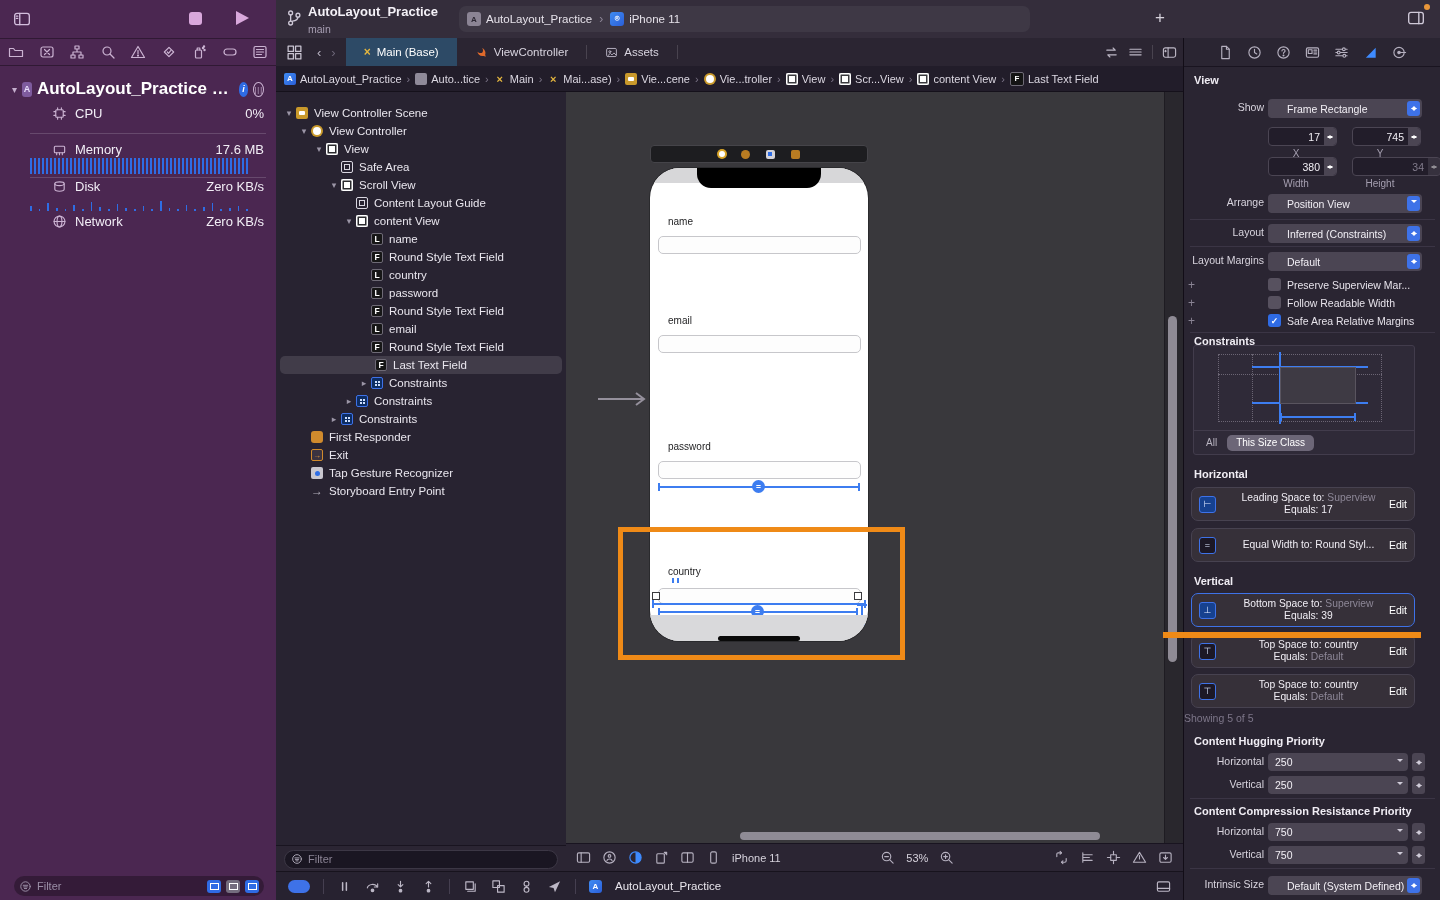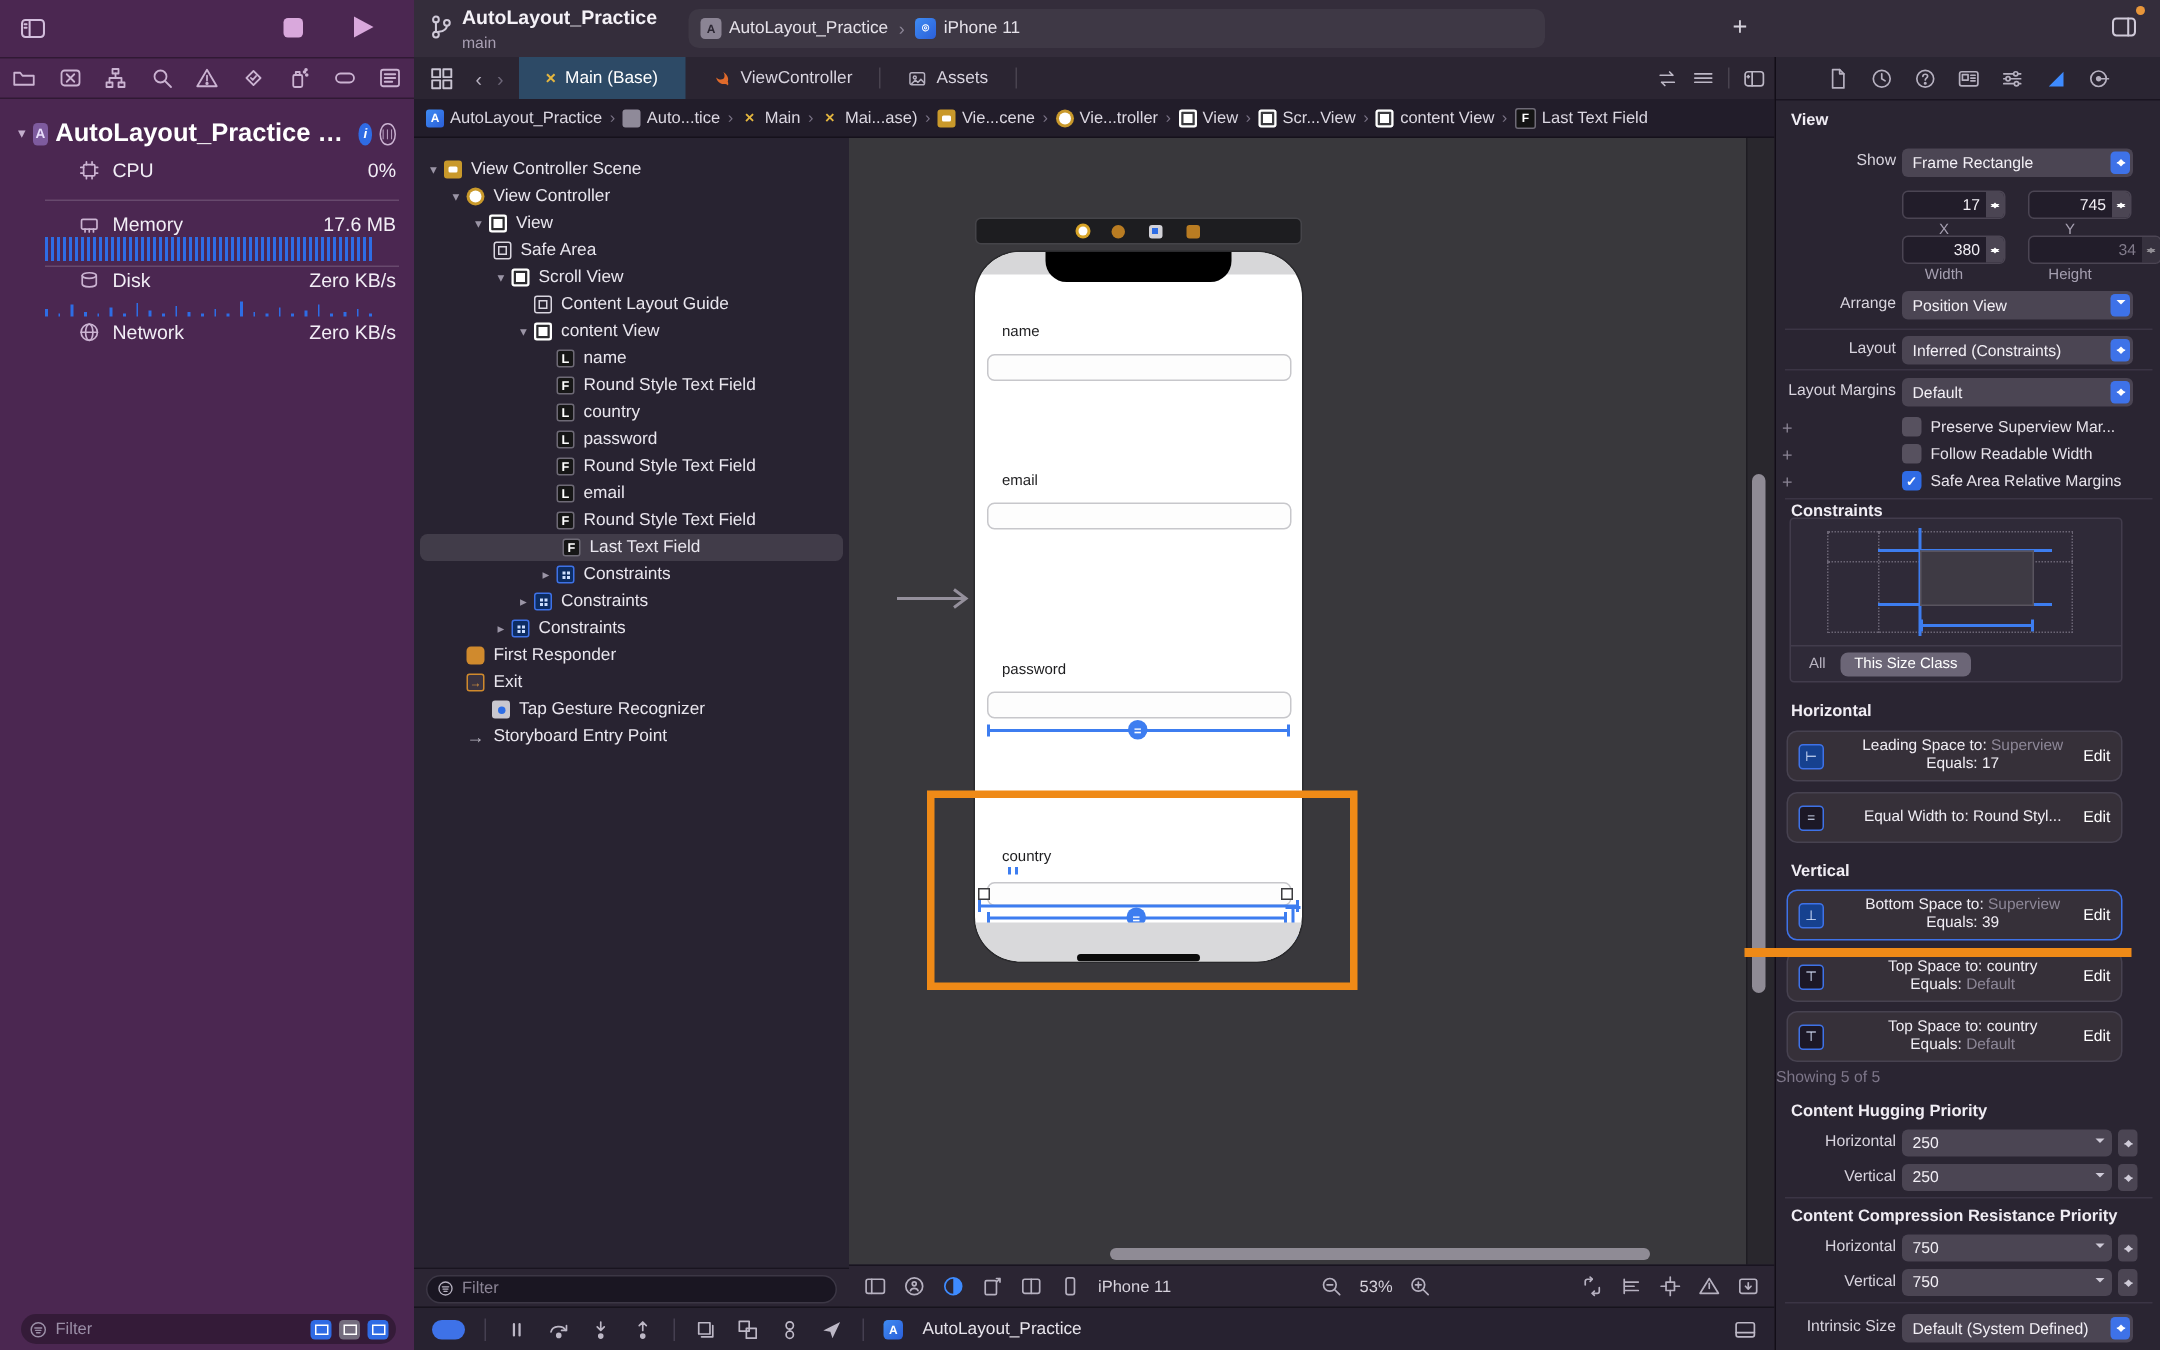--- a/index.html
+++ b/index.html
@@ -156,21 +156,21 @@
   #debugbar .right{margin-left:auto;}
   
   #inspector{left:1183px;top:38px;width:257px;height:862px;background:#2a2532;border-left:1px solid #120d17;font-size:10.5px;}
   #insp-tabs{position:absolute;left:0;top:0;width:257px;height:28px;border-bottom:1px solid #191420;display:flex;align-items:center;
              justify-content:center;gap:14px;}
   #insp-tabs .ic{width:15px;height:15px;}
   .ins-h{position:absolute;left:10px;font-size:11px;font-weight:bold;color:#f0edf4;}
   .ins-label{position:absolute;width:78px;text-align:right;color:#d8d4de;font-size:10.5px;}
   .dropdown{position:absolute;left:84px;width:154px;height:19px;background:#4b4553;border-radius:4px;display:flex;align-items:center;
             box-sizing:border-box;padding:0 2px 0 7px;font-size:10.5px;color:#f2eff5;}
-  .dropdown .dval{flex:1;white-space:nowrap;overflow:hidden;}
+  .dropdown .dval{flex:1;white-space:nowrap;overflow:hidden;margin-left:12px;}
   .stepper-blue{width:13px;height:15px;background:#3e72e8;border-radius:3px;display:flex;flex-direction:column;align-items:center;justify-content:center;gap:1px;flex:none;}
   .car-u{width:0;height:0;border:3px solid transparent;border-bottom:3.5px solid #fff;margin-bottom:-1px;}
   .car-d{width:0;height:0;border:3px solid transparent;border-top:3.5px solid #fff;margin-top:-1px;}
   .numfield{position:absolute;height:19px;background:#221d2a;border:1px solid #4b4553;border-radius:4px;display:flex;align-items:center;box-sizing:border-box;}
   .numfield .nval{flex:1;text-align:right;padding-right:4px;font-size:10.5px;color:#f2eff5;}
   .numfield .nval.dim{color:#827c8c;}
   .stepper-grey{width:12px;height:100%;background:#4b4553;border-radius:0 3px 3px 0;display:flex;flex-direction:column;align-items:center;justify-content:center;}
   .axis-label{position:absolute;font-size:10px;color:#a59fb0;text-align:center;}
   .ins-div{position:absolute;left:6px;width:245px;height:1px;background:#3b3545;}
   .plus-mark{position:absolute;left:4px;color:#8a8494;font-size:12px;}
@@ -533,21 +533,21 @@
         <div class="trow" style="padding-left: 21px;">
           <span class="tchev">▾</span>
           <span class="ti vc"></span>
           <span>View Controller</span>
         </div>
         <div class="trow" style="padding-left: 36px;">
           <span class="tchev">▾</span>
           <span class="ti view"></span>
           <span>View</span>
         </div>
-        <div class="trow" style="padding-left: 39px;">
+        <div class="trow" style="padding-left: 51px;">
           <span class="tchev"></span>
           <span class="ti guide"></span>
           <span>Safe Area</span>
         </div>
         <div class="trow" style="padding-left: 51px;">
           <span class="tchev">▾</span>
           <span class="ti view"></span>
           <span>Scroll View</span>
         </div>
         <div class="trow" style="padding-left: 66px;">
@@ -618,21 +618,21 @@
         <div class="trow" style="padding-left: 21px;">
           <span class="tchev"></span>
           <span class="ti resp"></span>
           <span>First Responder</span>
         </div>
         <div class="trow" style="padding-left: 21px;">
           <span class="tchev"></span>
           <span class="ti exit">→</span>
           <span>Exit</span>
         </div>
-        <div class="trow" style="padding-left: 38px;">
+        <div class="trow" style="padding-left: 21px;">
           <span class="tchev"></span>
           <span class="ti tap"></span>
           <span>Tap Gesture Recognizer</span>
         </div>
         <div class="trow" style="padding-left: 21px;">
           <span class="tchev"></span>
           <span class="ti entry">→</span>
           <span>Storyboard Entry Point</span>
         </div>
       </div>

